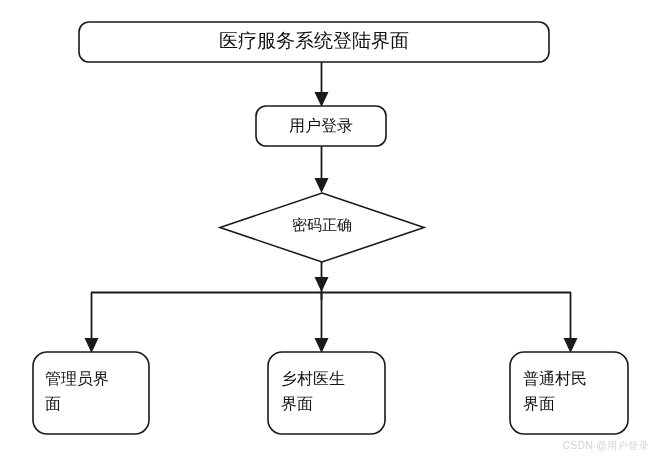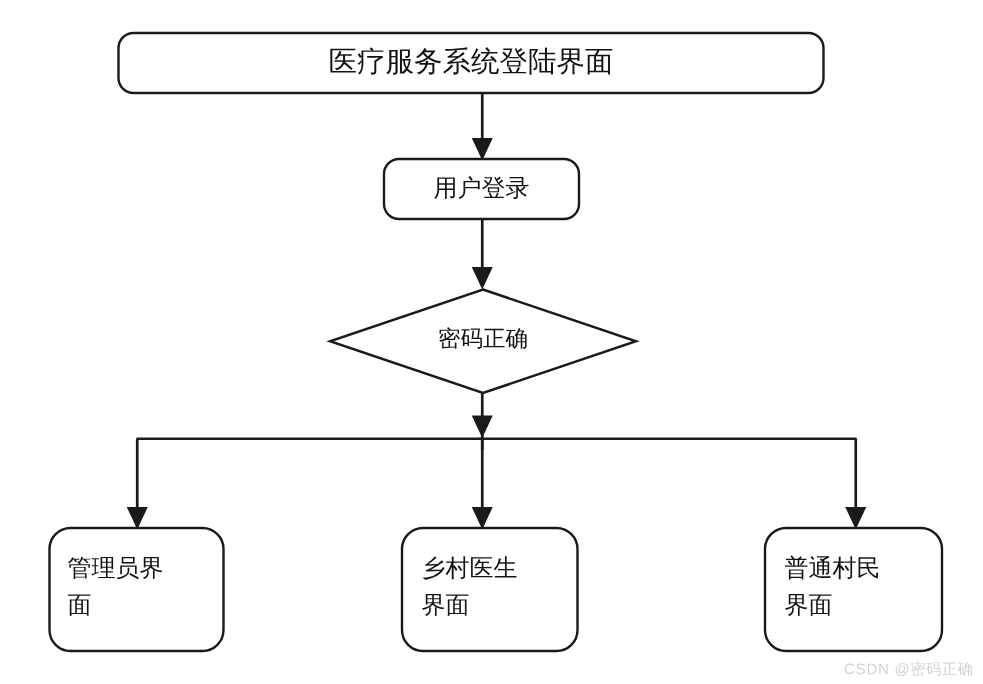--- a/index.html
+++ b/index.html
@@ -133,15 +133,15 @@
     </g>
 
     <g>
       <rect class="node-shape" x="510" y="352" width="118" height="82" rx="14" ry="14"></rect>
       <text class="node-label label-terminal" x="523" y="380">普通村民</text>
       <text class="node-label label-terminal" x="523" y="405">界面</text>
     </g>
 
   </svg>
 
-  <div class="watermark">CSDN @密码正确</div>
+  <div class="watermark">CSDN @用户登录</div>
 
 </div>
 
 </body></html>

